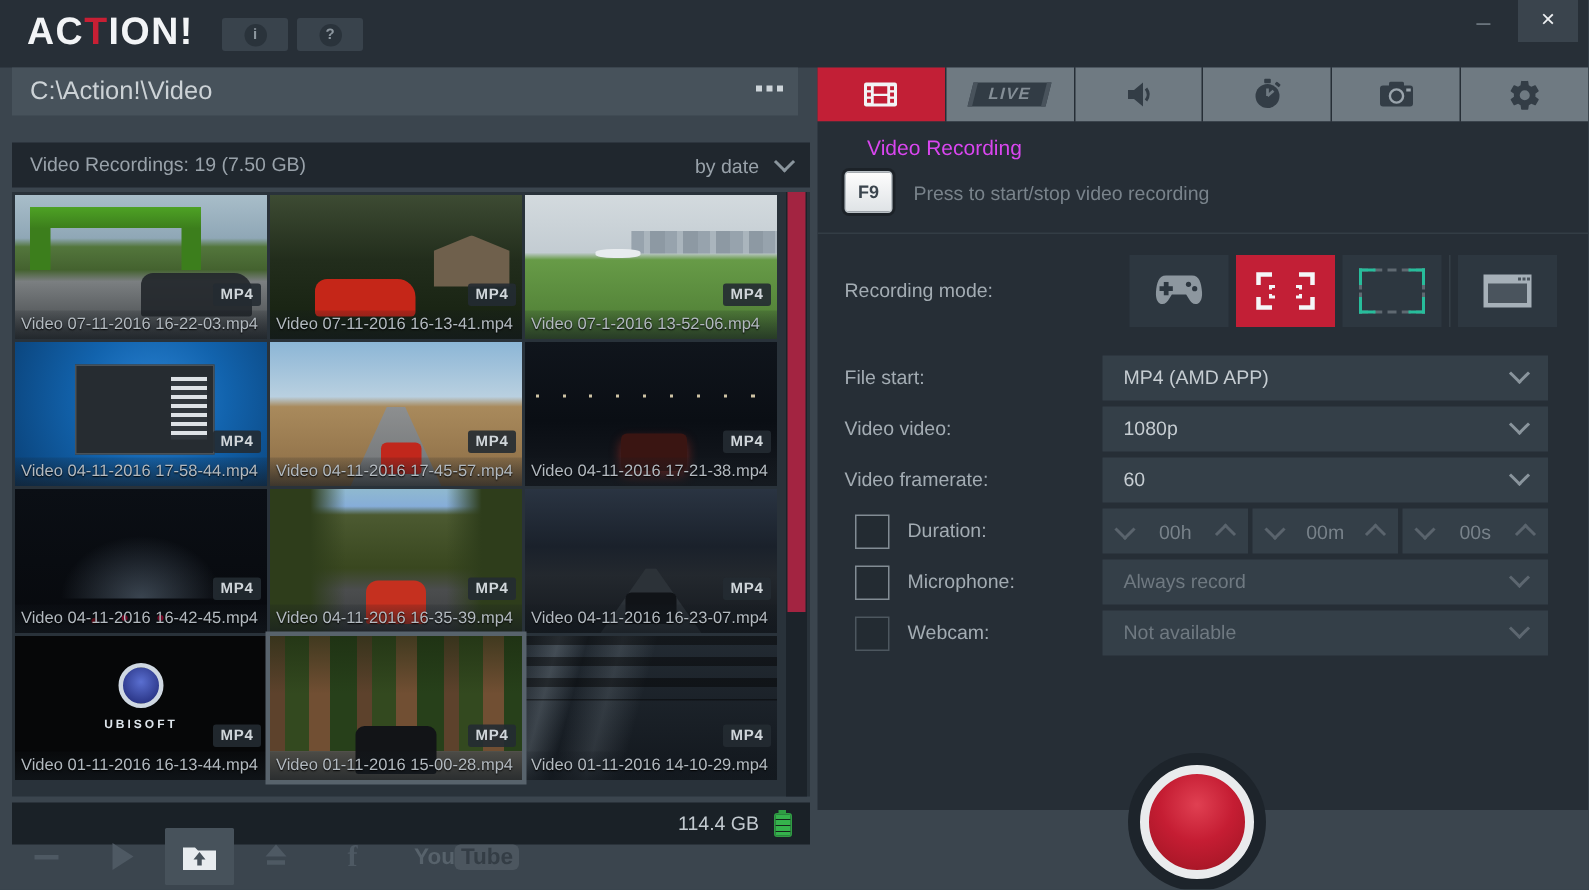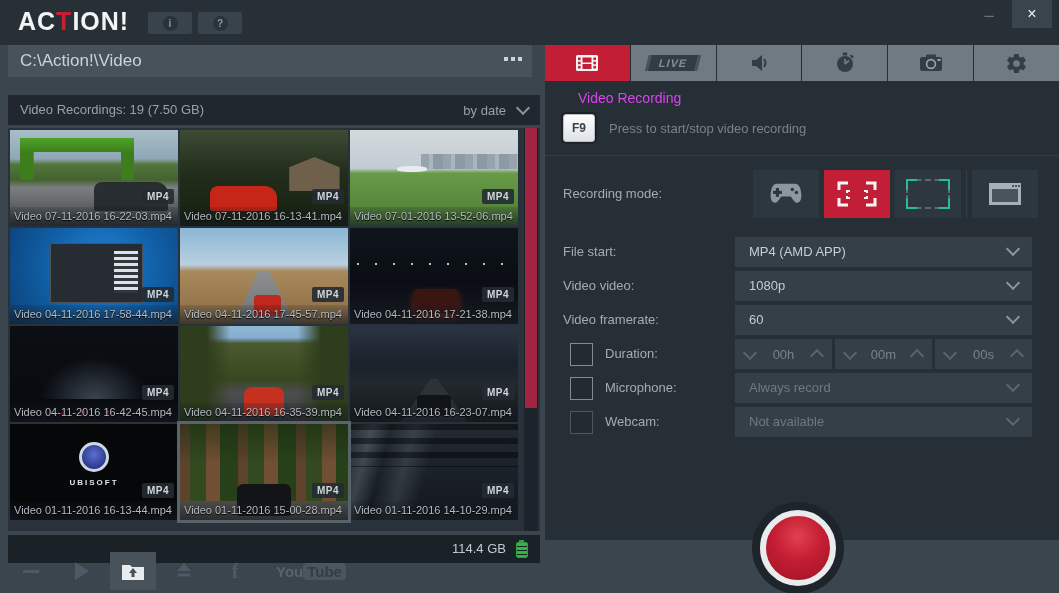--- a/index.html
+++ b/index.html
@@ -215,21 +215,21 @@
             <div class="caption">Video 07-11-2016 16-22-03.mp4</div>
           </div>
           <div class="video-item">
             <div class="thumb scene-forest-red-car"></div>
             <span class="mp4-badge">MP4</span>
             <div class="caption">Video 07-11-2016 16-13-41.mp4</div>
           </div>
           <div class="video-item">
             <div class="thumb scene-airfield"></div>
             <span class="mp4-badge">MP4</span>
-            <div class="caption">Video 07-01-2016 13-52-06.mp4</div>
+            <div class="caption">Video 07-1-2016 13-52-06.mp4</div>
           </div>
           <div class="video-item">
             <div class="thumb scene-desktop"></div>
             <span class="mp4-badge">MP4</span>
             <div class="caption">Video 04-11-2016 17-58-44.mp4</div>
           </div>
           <div class="video-item">
             <div class="thumb scene-desert-road"></div>
             <span class="mp4-badge">MP4</span>
             <div class="caption">Video 04-11-2016 17-45-57.mp4</div>

